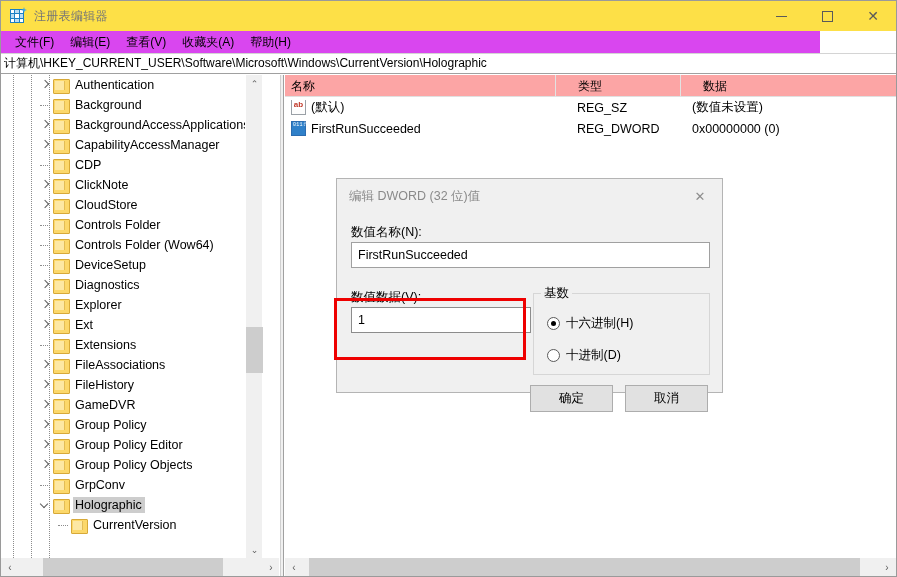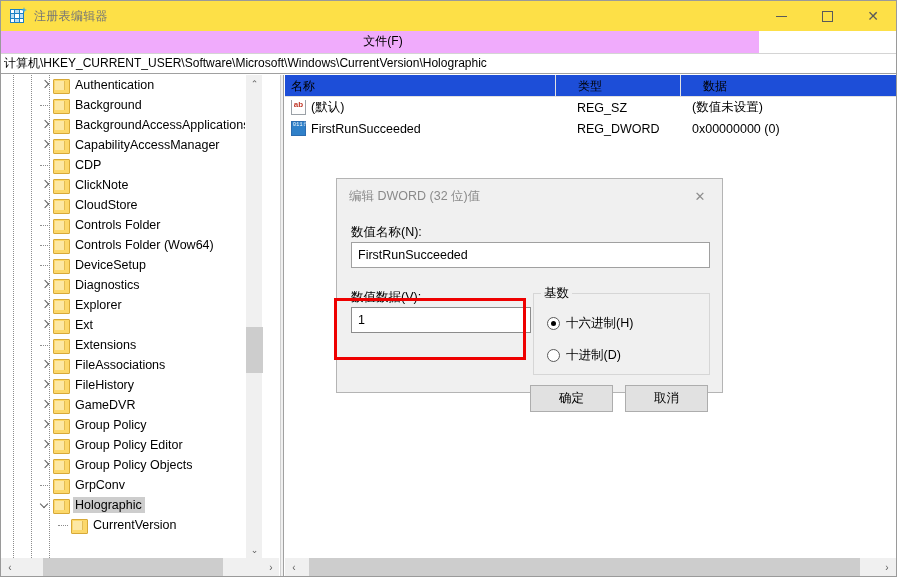--- a/index.html
+++ b/index.html
@@ -61,25 +61,24 @@
     display: flex; align-items: center; justify-content: center;
     color: #5a5a5a;
   }
   .glyph-min { width: 11px; height: 1px; background: #5a5a5a; }
   .glyph-max { width: 11px; height: 11px; border: 1px solid #5a5a5a; }
   .glyph-close { font-size: 14px; line-height: 1; font-family: "DejaVu Sans", sans-serif; }
 
   
   #menubar {
     position: absolute; left: 0; top: 30px;
-    width: 758px; height: 22px;
-    background: #f0abfc;
+    width: 819px; height: 22px;
+    background: #d946ef;
     display: flex; align-items: center;
     padding-left: 6px;
-    flex-direction: column;
   }
   .menu-item {
     padding: 2px 8px;
     font-size: 12px; color: #000;
     cursor: default;
   }
 
   
   #addressbar {
     position: absolute; left: 0; top: 52px;
@@ -222,21 +221,21 @@
 
   
   #list-pane {
     position: absolute; left: 284px; top: 0;
     width: 611px; height: 501px;
     background: #ffffff;
   }
   #list-header {
     position: absolute; left: 0; top: 0;
     width: 611px; height: 22px;
-    background: #1d4ed8;
+    background: #fca5a5;
     border-bottom: 1px solid #e0e0e0;
     display: flex;
     gap: 16px;
   }
   .col-head {
     height: 22px;
     display: flex; align-items: center;
     padding-left: 6px;
     font-size: 12px; color: #000;
     border-right: 1px solid #e2e2e2;

